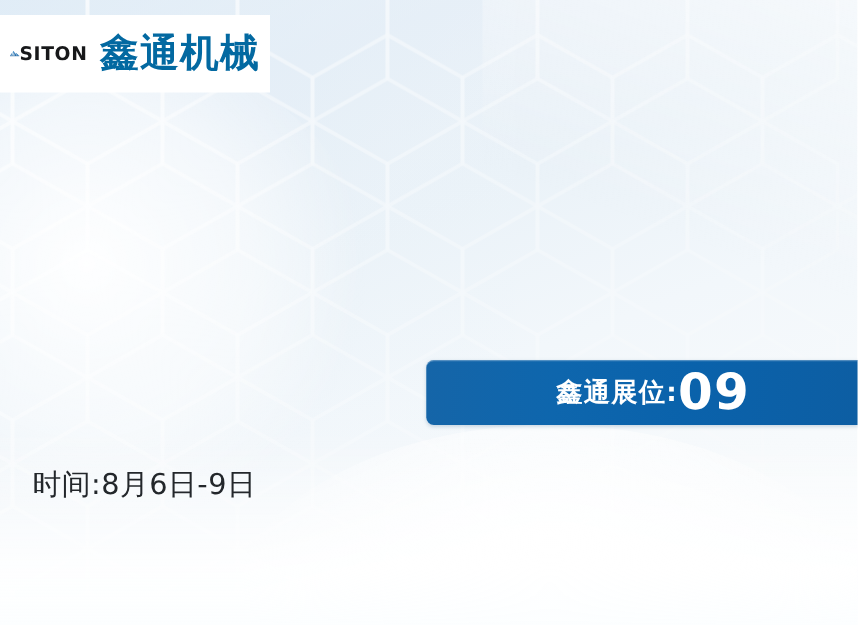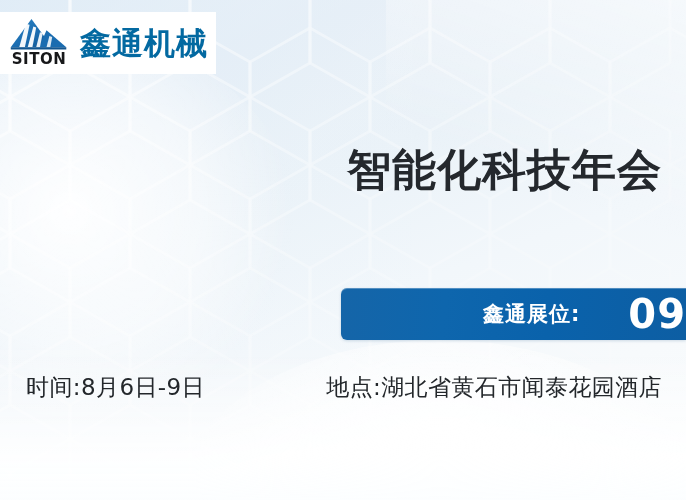--- a/index.html
+++ b/index.html
@@ -87,21 +87,21 @@
     align-items: center;
     padding-left: 8px;
     box-sizing: border-box;
   }
   .logo-mark {
     width: 62px;
     height: 48px;
     position: relative;
     flex: 0 0 auto;
     display: flex;
-    flex-direction: column;
+    flex-direction: row;
     align-items: center;
     justify-content: flex-start;
   }
   .logo-mark svg { display: block; }
   .logo-wordmark-en {
     font-family: "DejaVu Sans", "Liberation Sans", sans-serif;
     font-weight: 700;
     font-size: 15px;
     letter-spacing: 0.5px;
     color: #17181a;
@@ -158,22 +158,22 @@
     top: 288px;
     right: 0;
     height: 52px;
     border-top-left-radius: 6px;
     border-bottom-left-radius: 6px;
     background: linear-gradient(95deg, #1565a8 0%, #0e66ad 30%, #0a62ab 60%, #0d5ea3 100%);
     box-shadow: inset 0 1px 0 rgba(255,255,255,0.28), 0 1px 3px rgba(10,70,120,0.18);
     display: flex;
     align-items: center;
     justify-content: flex-end;
+    padding-right: 86px;
     box-sizing: border-box;
-    gap: 48px;
   }
   .booth-label {
     font-family: "DejaVu Sans", "Liberation Sans", sans-serif;
     font-size: 21px;
     font-weight: 700;
     color: #ffffff;
     letter-spacing: 1px;
     white-space: nowrap;
   }
   .booth-number {
@@ -306,26 +306,24 @@
         <path d="M34 15 L31 30 L27 30 L31 14 Z" fill="#ffffff" opacity="0.9"></path>
         <path d="M44 19 L42 30 L38 30 L41 18 Z" fill="#ffffff" opacity="0.85"></path>
         <rect x="0" y="30" width="59" height="2.4" fill="#12558f"></rect>
       </svg>
       <span class="logo-wordmark-en">SITON</span>
     </div>
     <span class="logo-wordmark-cn">鑫通机械</span>
   </div>
 
   <div class="headline">
-    <div class="headline-l2">智能化科技年会</div>
   </div>
 
   <div class="booth-banner">
     <span class="booth-label">鑫通展位:</span>
     <span class="booth-number">09</span>
   </div>
 
   <div class="info-row">
     <span class="info-item">时间:8月6日-9日</span>
-    <span class="info-item">地点:湖北省黄石市闻泰花园酒店</span>
   </div>
 
 </div>
 
 </body></html>

